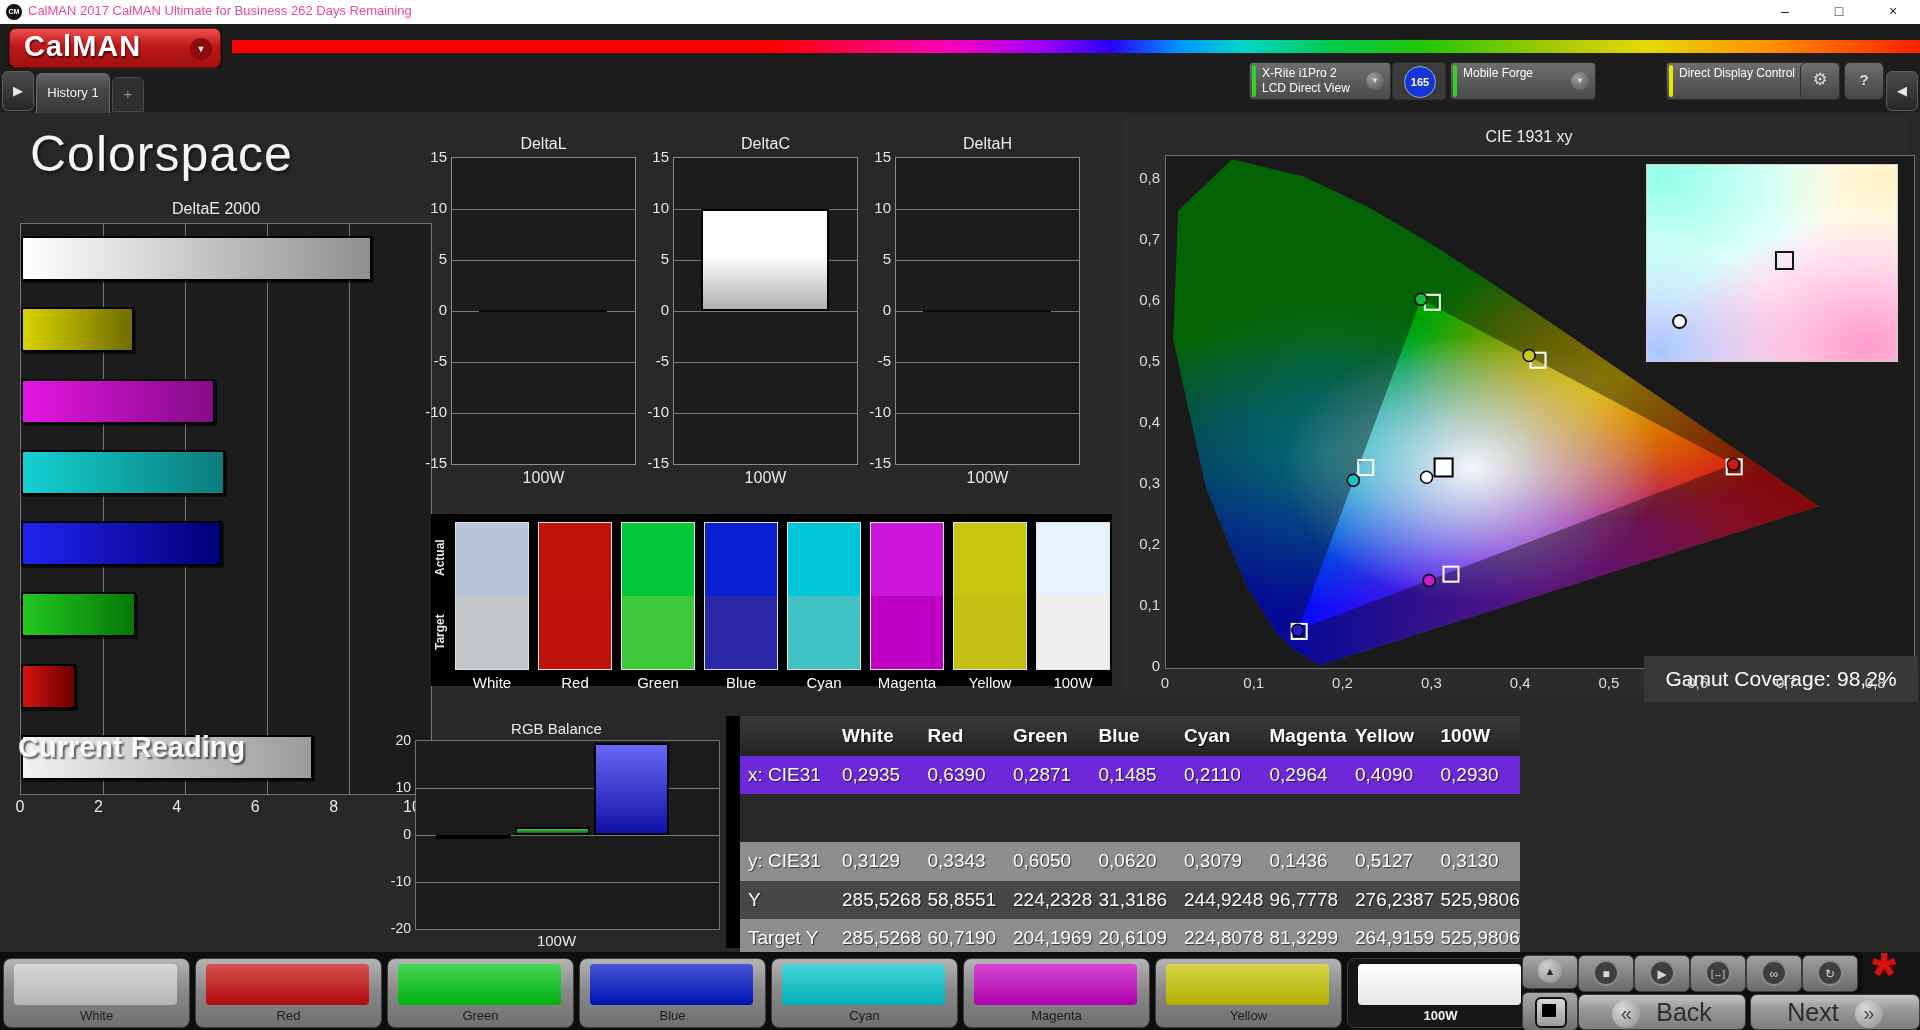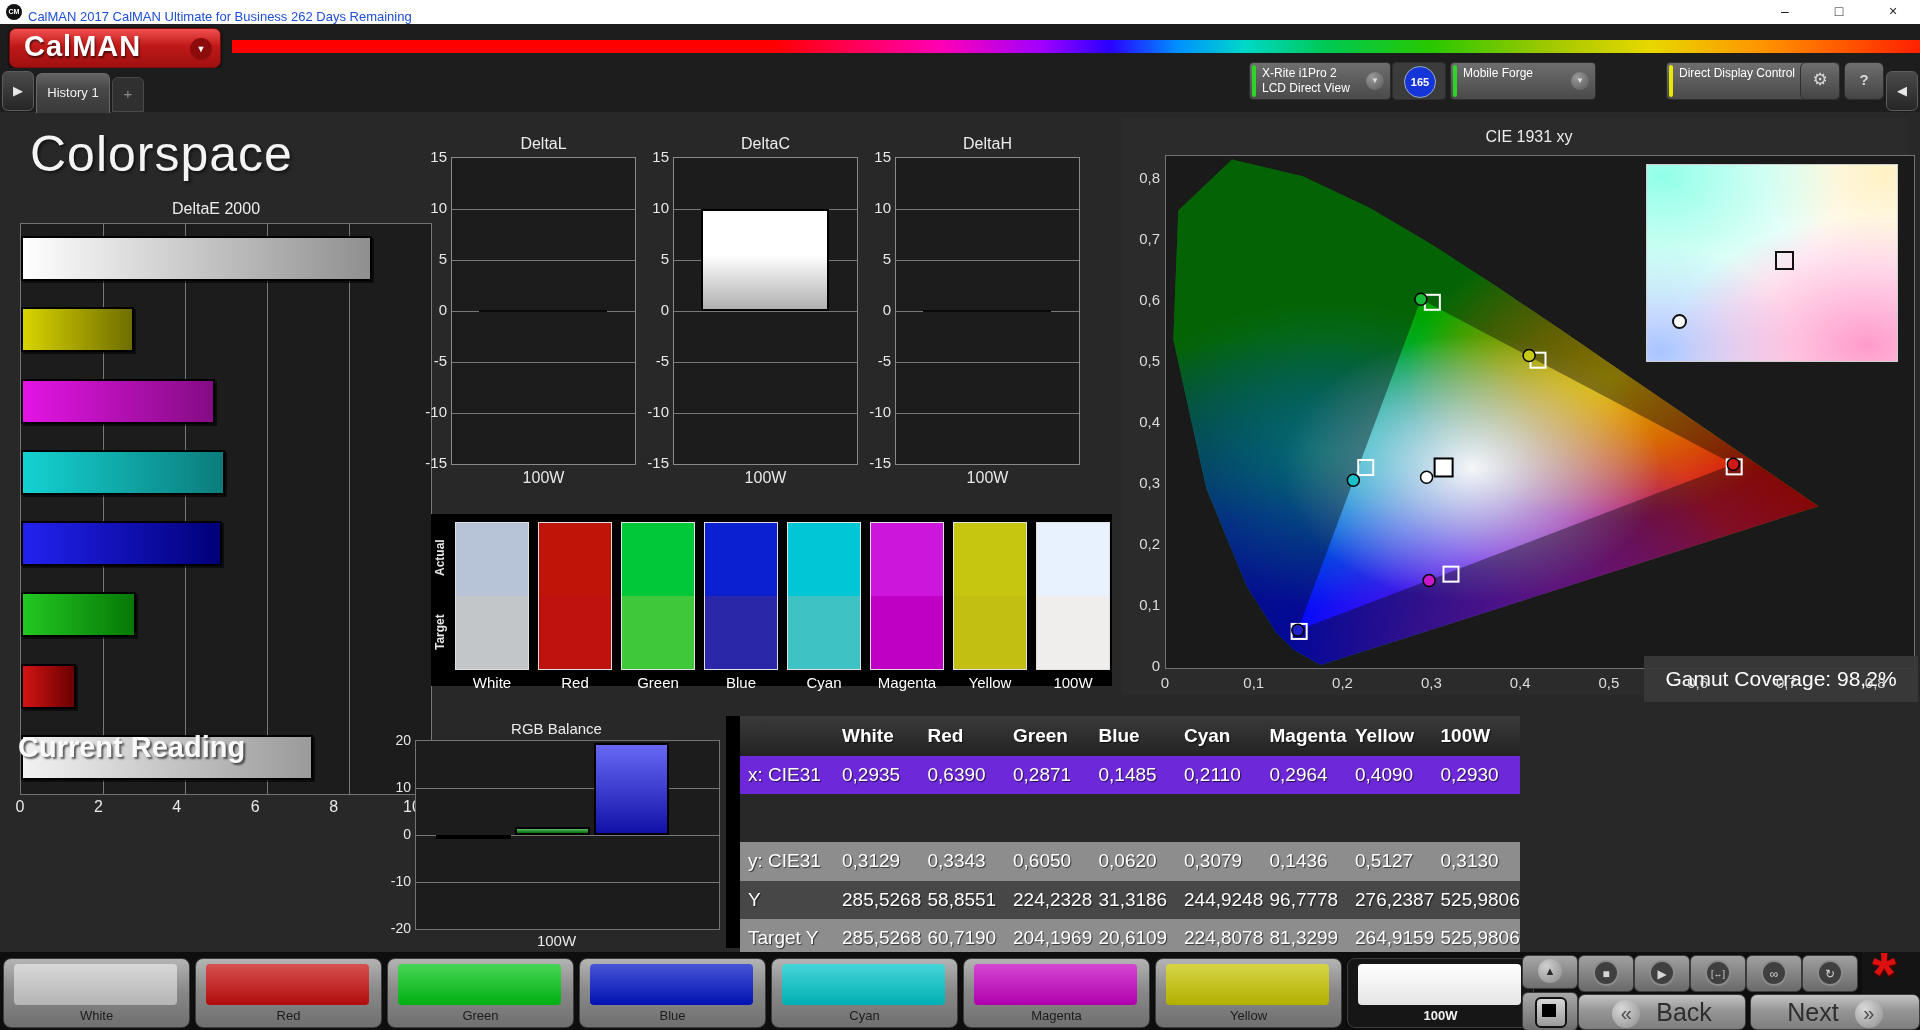--- a/index.html
+++ b/index.html
@@ -2,21 +2,21 @@
 <html><head>
 <meta charset="utf-8">
 <style>
   html,body{margin:0;padding:0;background:#272727;font-family:"Liberation Sans",sans-serif;}
   #app{position:relative;width:1920px;height:1030px;overflow:hidden;background:#282828;}
 
   
   .titlebar{position:absolute;left:0;top:0;width:1920px;height:24px;background:#ffffff;}
   .tb-icon{position:absolute;left:6px;top:4px;width:16px;height:16px;border-radius:50%;background:#111;color:#fff;
     font-size:7px;font-weight:bold;text-align:center;line-height:16px;}
-  .tb-title{position:absolute;left:28px;top:9px;font-size:13px;color:#1d4ed8;}
+  .tb-title{position:absolute;left:28px;top:3px;font-size:13px;color:#ec4899;}
   .winbtn{position:absolute;top:0;width:46px;height:24px;text-align:center;line-height:22px;font-size:14px;color:#222;}
   .winbtn.min{right:112px;} .winbtn.max{right:58px;} .winbtn.close{right:4px;}
 
   
   .header{position:absolute;left:0;top:24px;width:1920px;height:44px;background:#1d1d1d;}
   .logo{position:absolute;left:9px;top:4px;width:210px;height:38px;border-radius:7px;
     background:linear-gradient(#f05050,#c01818 45%,#a01010);border:1px solid #7c0a0a;box-shadow:0 1px 3px #000;}
   .logo-text{position:absolute;left:14px;top:1px;font-size:29px;font-weight:bold;color:#fff;letter-spacing:1px;
     text-shadow:1px 2px 2px rgba(0,0,0,.6);}
   .logo-dd{position:absolute;right:8px;top:9px;width:22px;height:22px;border-radius:50%;background:#8c0c0c;

